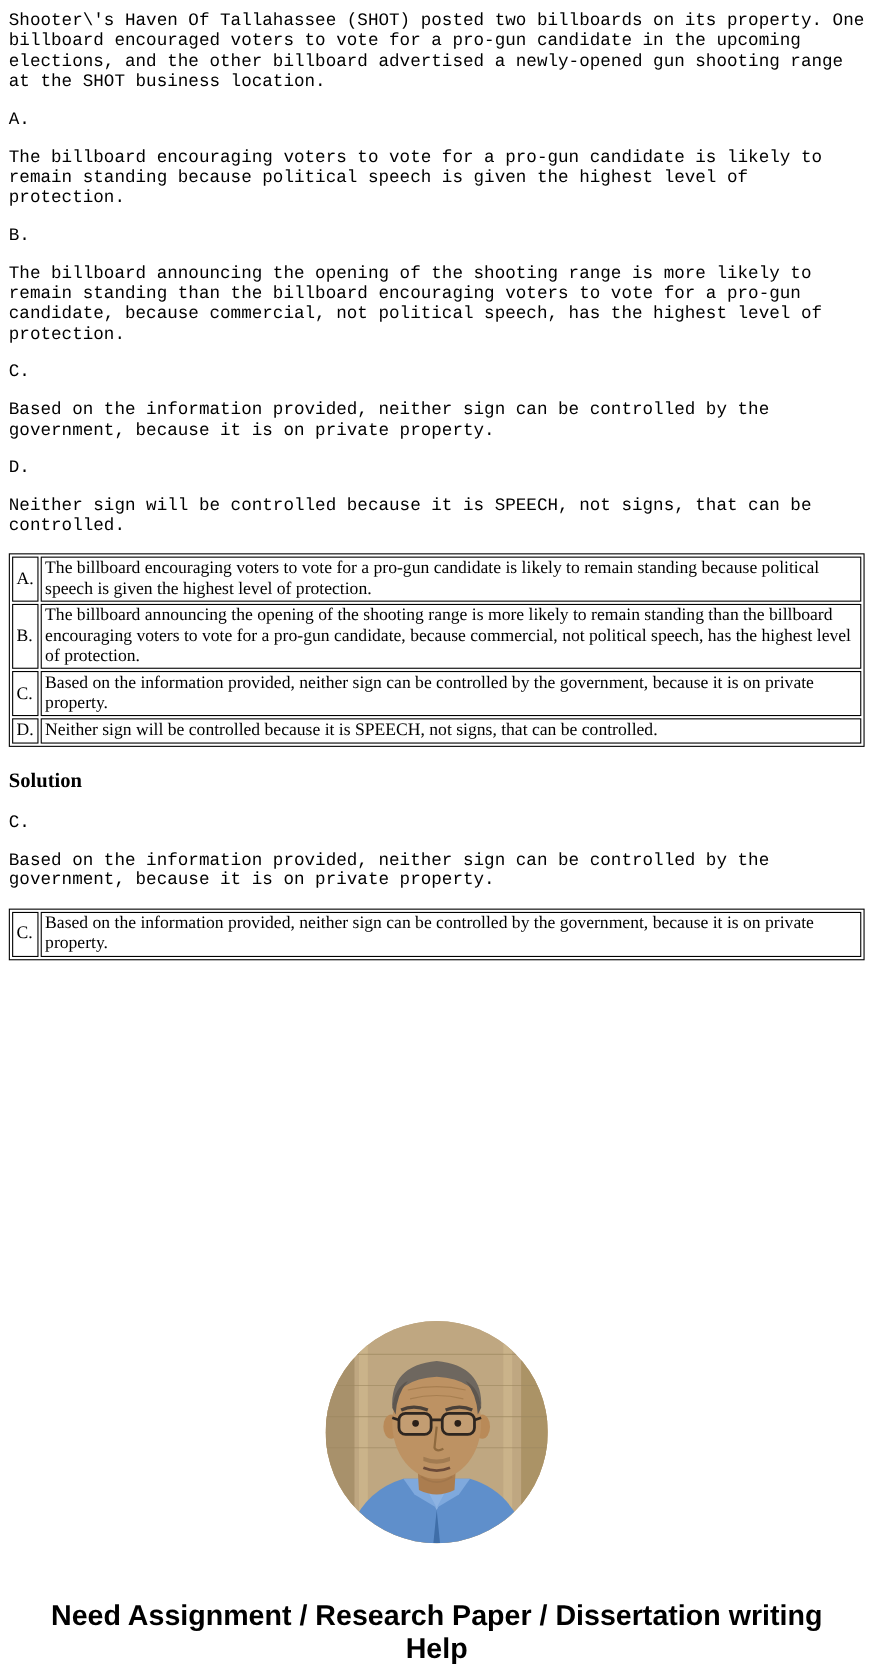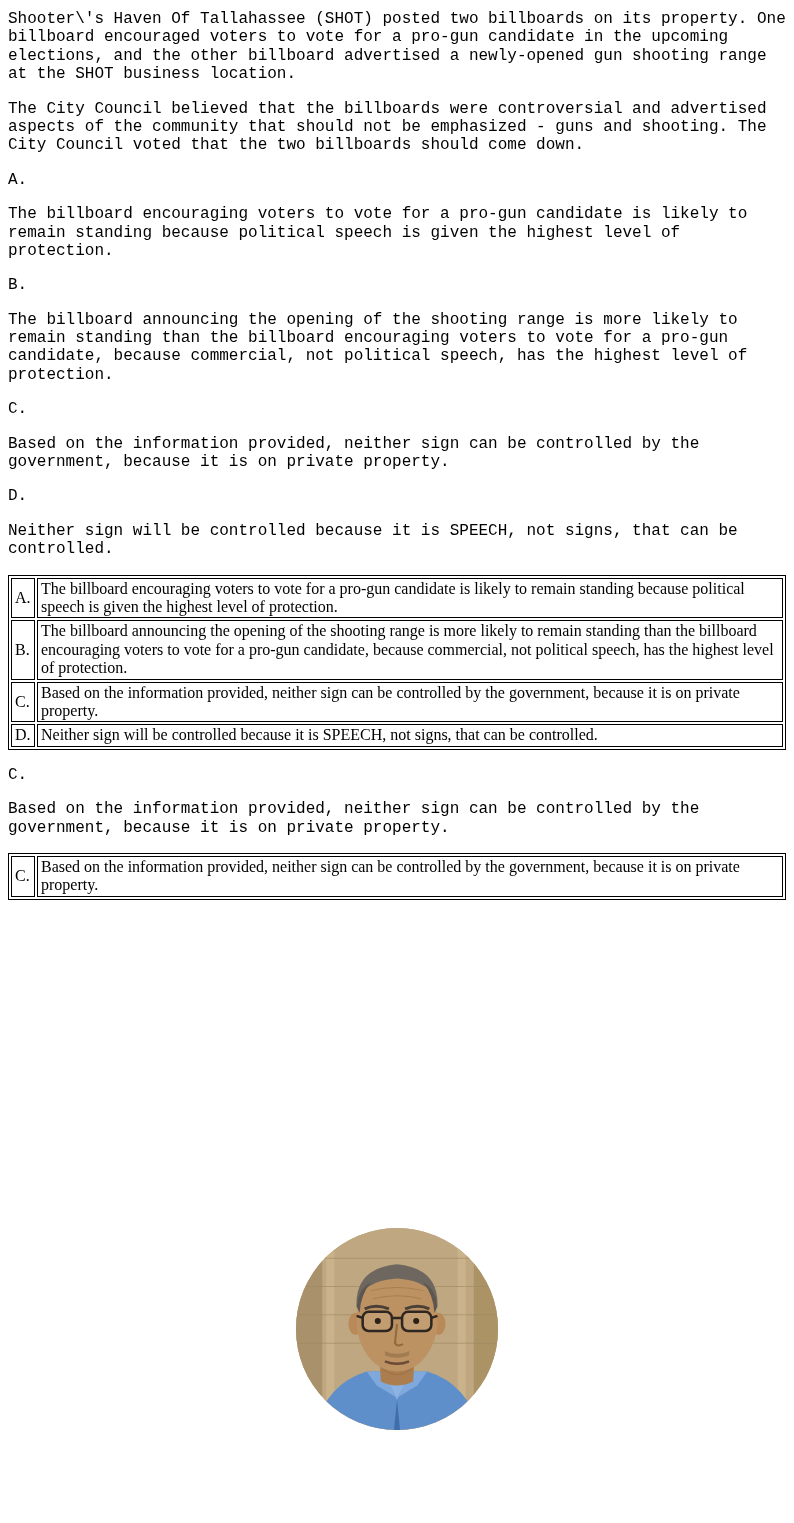--- a/index.html
+++ b/index.html
@@ -62,21 +62,20 @@
     color: #000;
     padding: 0 8px;
   }
 </style>
 </head>
 <body>
 
 <div class="page">
 
   <p>Shooter\'s Haven Of Tallahassee (SHOT) posted two billboards on its property. One billboard encouraged voters to vote for a pro-gun candidate in the upcoming elections, and the other billboard advertised a newly-opened gun shooting range at the SHOT business location.</p>
-  <p>The City Council believed that the billboards were controversial and advertised aspects of the community that should not be emphasized - guns and shooting. The City Council voted that the two billboards should come down.</p>
 
   <p>A.</p>
   <p>The billboard encouraging voters to vote for a pro-gun candidate is likely to remain standing because political speech is given the highest level of protection.</p>
 
   <p>B.</p>
   <p>The billboard announcing the opening of the shooting range is more likely to remain standing than the billboard encouraging voters to vote for a pro-gun candidate, because commercial, not political speech, has the highest level of protection.</p>
 
   <p>C.</p>
   <p>Based on the information provided, neither sign can be controlled by the government, because it is on private property.</p>
 
@@ -97,20 +96,21 @@
         <td class="letter">C.</td>
         <td>Based on the information provided, neither sign can be controlled by the government, because it is on private property.</td>
       </tr>
       <tr>
         <td class="letter">D.</td>
         <td>Neither sign will be controlled because it is SPEECH, not signs, that can be controlled.</td>
       </tr>
     </tbody>
   </table>
 
+  <h3 class="solution-heading">Solution</h3>
 
   <p>C.</p>
   <p>Based on the information provided, neither sign can be controlled by the government, because it is on private property.</p>
 
   <table class="answer-table">
     <tbody>
       <tr>
         <td class="letter">C.</td>
         <td>Based on the information provided, neither sign can be controlled by the government, because it is on private property.</td>
       </tr>
@@ -172,15 +172,16 @@
 
       <path d="M88 122 Q100 127 112 122 L112 126 Q100 131 88 126 Z" fill="#8a6844" opacity="0.55"></path>
 
       <path d="M88 132 Q100 137 112 132" stroke="#6b4a38" stroke-width="2.5" fill="none"></path>
 
       <path d="M86 140 Q100 150 114 140" stroke="#9c744a" stroke-width="1.5" fill="none" opacity="0.7"></path>
     </svg>
   </div>
 
   <div class="footer">
+    <div>Need Assignment / Research Paper / Dissertation writing Help</div>
   </div>
 
 </div>
 
 </body></html>

